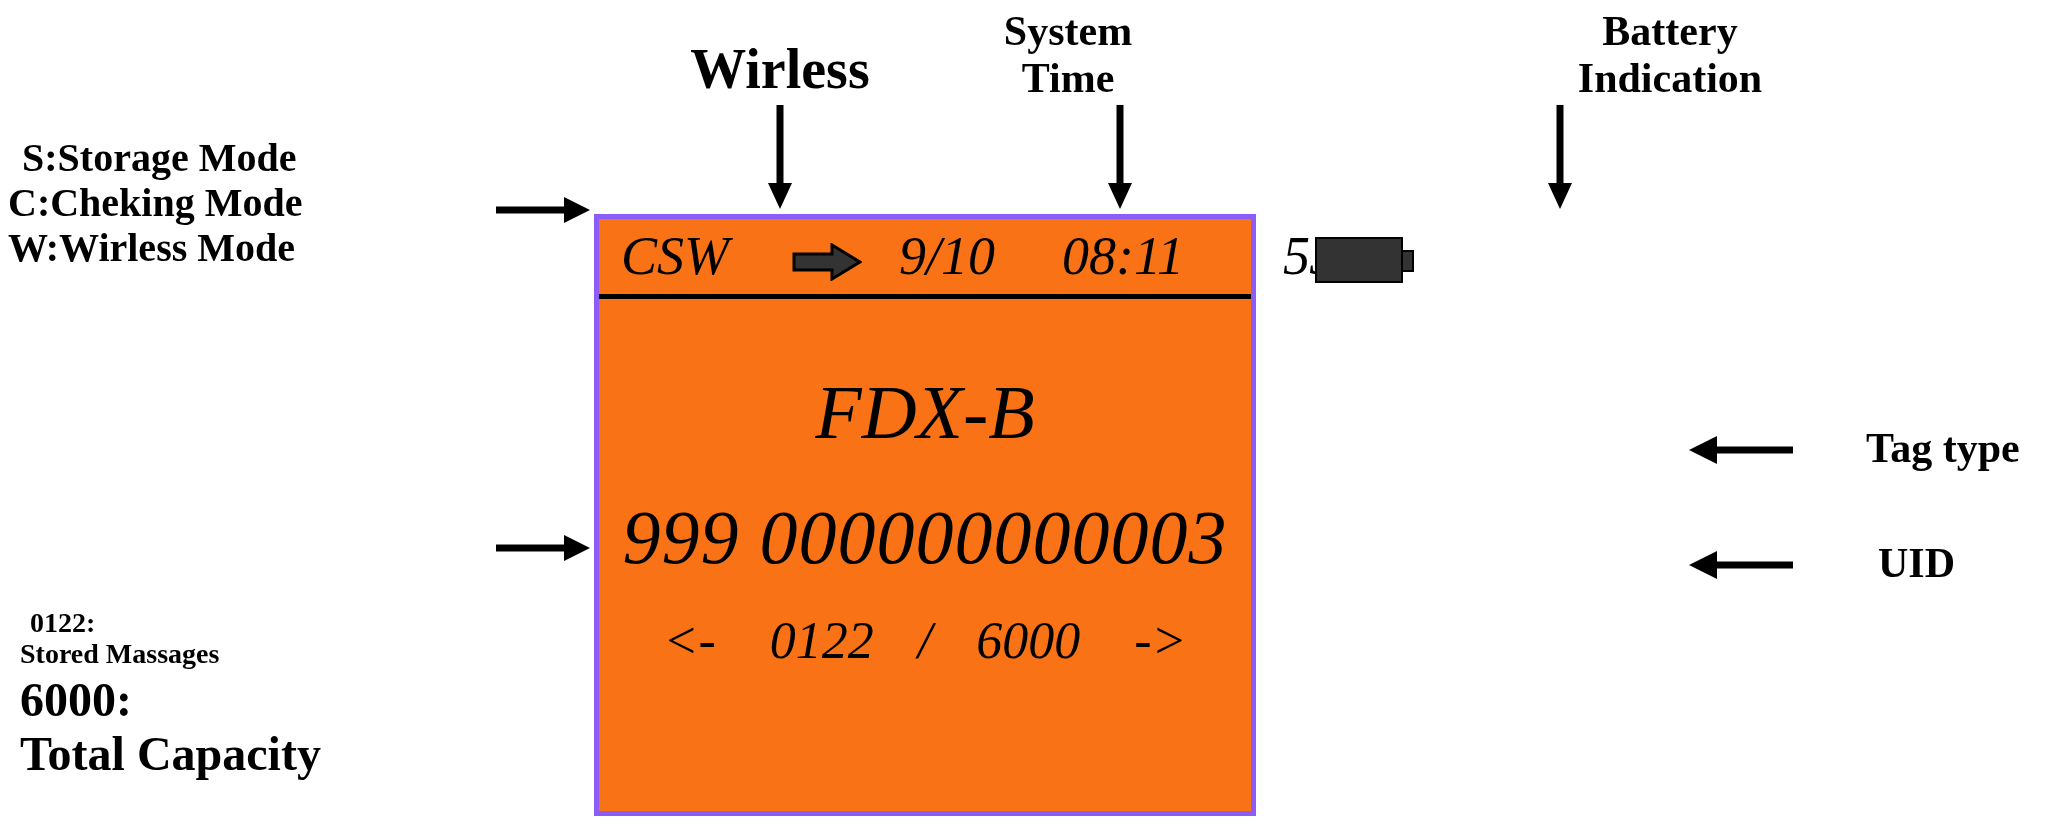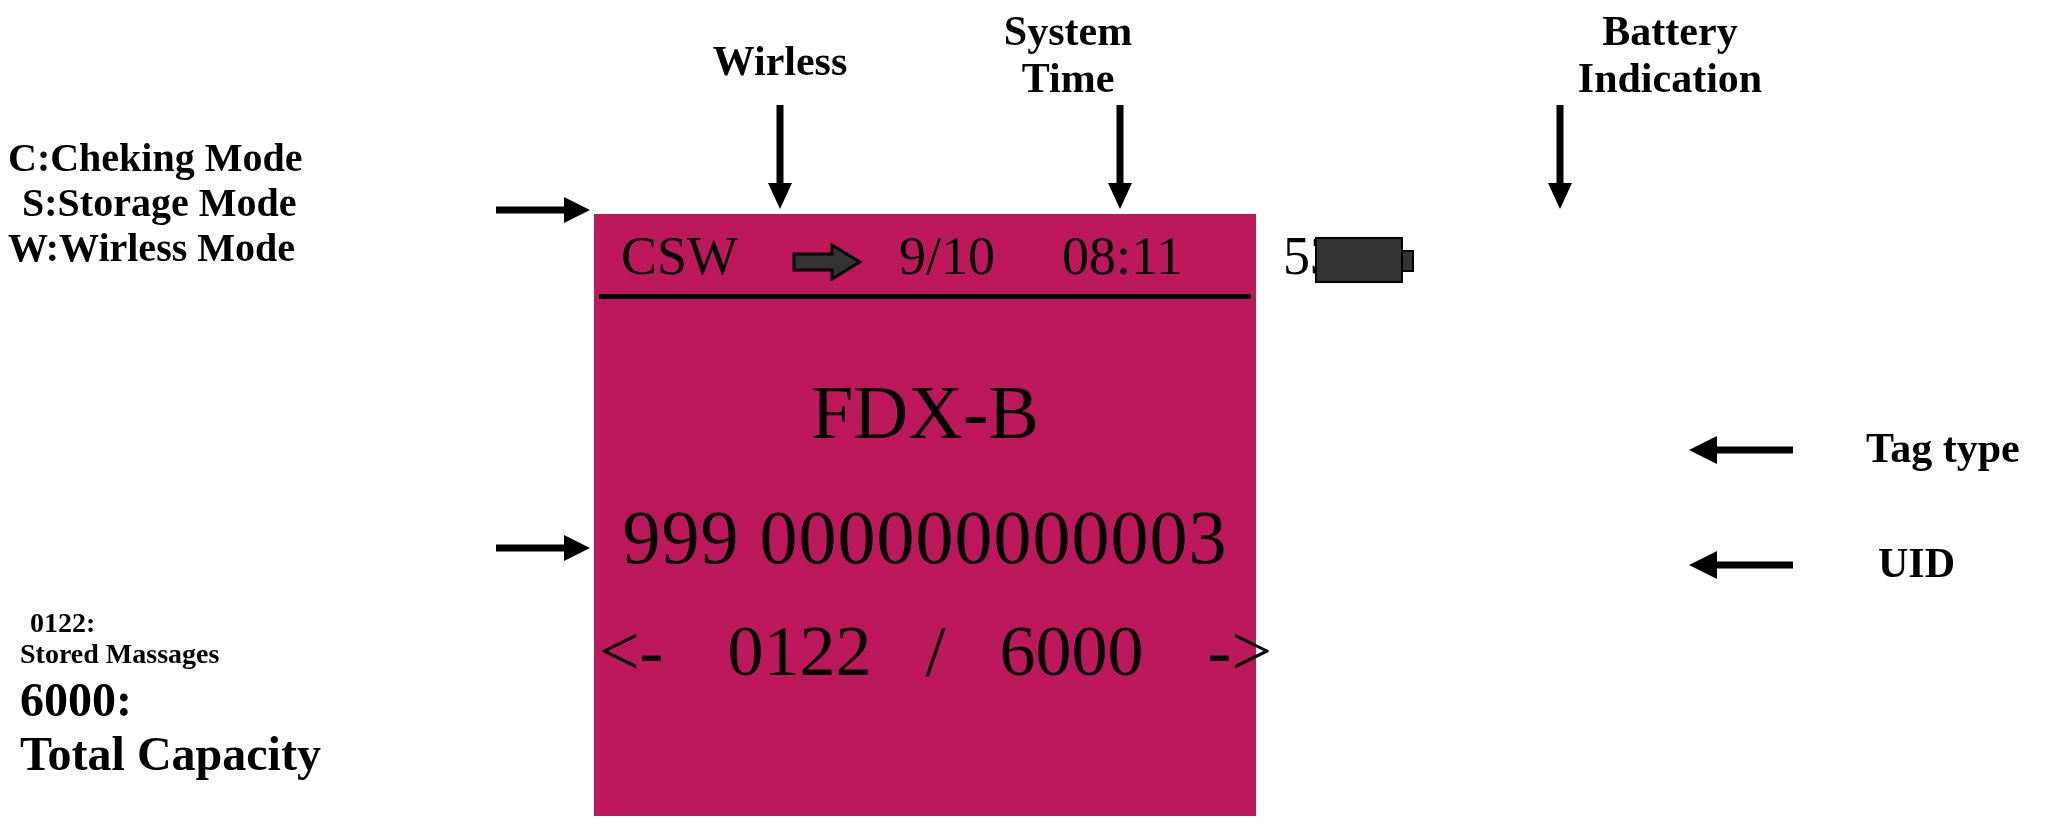--- a/index.html
+++ b/index.html
@@ -31,23 +31,24 @@
   .annot-left  { text-align: left; }
   .annot-ctr   { text-align: center; }
 
   
   #lcd-screen {
     position: absolute;
     left: 594px;
     top: 214px;
     width: 662px;
     height: 602px;
-    border: 5px solid #be185d;
-    background: #be185d;
-    box-sizing: border-box;
+    border: 5px solid #8b5cf6;
+    background: #f97316;
+    box-sizing: border-box;
+    font-style: italic;
   }
   #status-bar {
     position: relative;
     height: 80px;
     border-bottom: 5px solid #000;
     box-sizing: border-box;
     display: flex;
     align-items: center;
   }
   #status-bar .sb-item {
@@ -108,34 +109,34 @@
     width: 100%;
     text-align: center;
     font-family: "Liberation Serif", "DejaVu Serif", serif;
     font-weight: normal;
     color: #000;
     white-space: nowrap;
     line-height: 1;
   }
   #tag-type-line { top: 75px;  font-size: 76px; }
   #uid-line      { top: 200px; font-size: 76px; letter-spacing: 1px; }
-  #nav-line      { top: 316px; font-size: 72px; }
+  #nav-line      { top: 316px; font-size: 52px; }
 
   
   .arrow { position: absolute; }
   .arrow svg { display: block; overflow: visible; }
 </style>
 </head>
 <body>
 
 <div id="canvas">
 
   <div class="annot annot-left" style="left:8px; top:136px; font-size:40px;">
+    <div style="padding-left:14px;">S:Storage Mode</div>
     <div>C:Cheking Mode</div>
-    <div style="padding-left:14px;">S:Storage Mode</div>
     <div>W:Wirless Mode</div>
   </div>
 
   <div class="arrow" style="left:494px; top:190px;">
     <svg width="100" height="40" viewBox="0 0 100 40">
       <line x1="2" y1="20" x2="78" y2="20" stroke="#000" stroke-width="7"></line>
       <polygon points="96,20 70,7 70,33" fill="#000"></polygon>
     </svg>
   </div>
 
@@ -148,21 +149,21 @@
     <div>Total Capacity</div>
   </div>
 
   <div class="arrow" style="left:494px; top:528px;">
     <svg width="100" height="40" viewBox="0 0 100 40">
       <line x1="2" y1="20" x2="78" y2="20" stroke="#000" stroke-width="7"></line>
       <polygon points="96,20 70,7 70,33" fill="#000"></polygon>
     </svg>
   </div>
 
-  <div class="annot annot-ctr" style="left:660px; top:38px; width:240px; font-size:42px;">
+  <div class="annot annot-ctr" style="left:660px; top:38px; width:240px; font-size:56px;">
     <span>Wirless</span>
   </div>
   <div class="arrow" style="left:760px; top:105px;">
     <svg width="40" height="106" viewBox="0 0 40 106">
       <line x1="20" y1="0" x2="20" y2="84" stroke="#000" stroke-width="7"></line>
       <polygon points="20,104 8,78 32,78" fill="#000"></polygon>
     </svg>
   </div>
 
   <div class="annot annot-ctr" style="left:948px; top:8px; width:240px; font-size:42px;">

